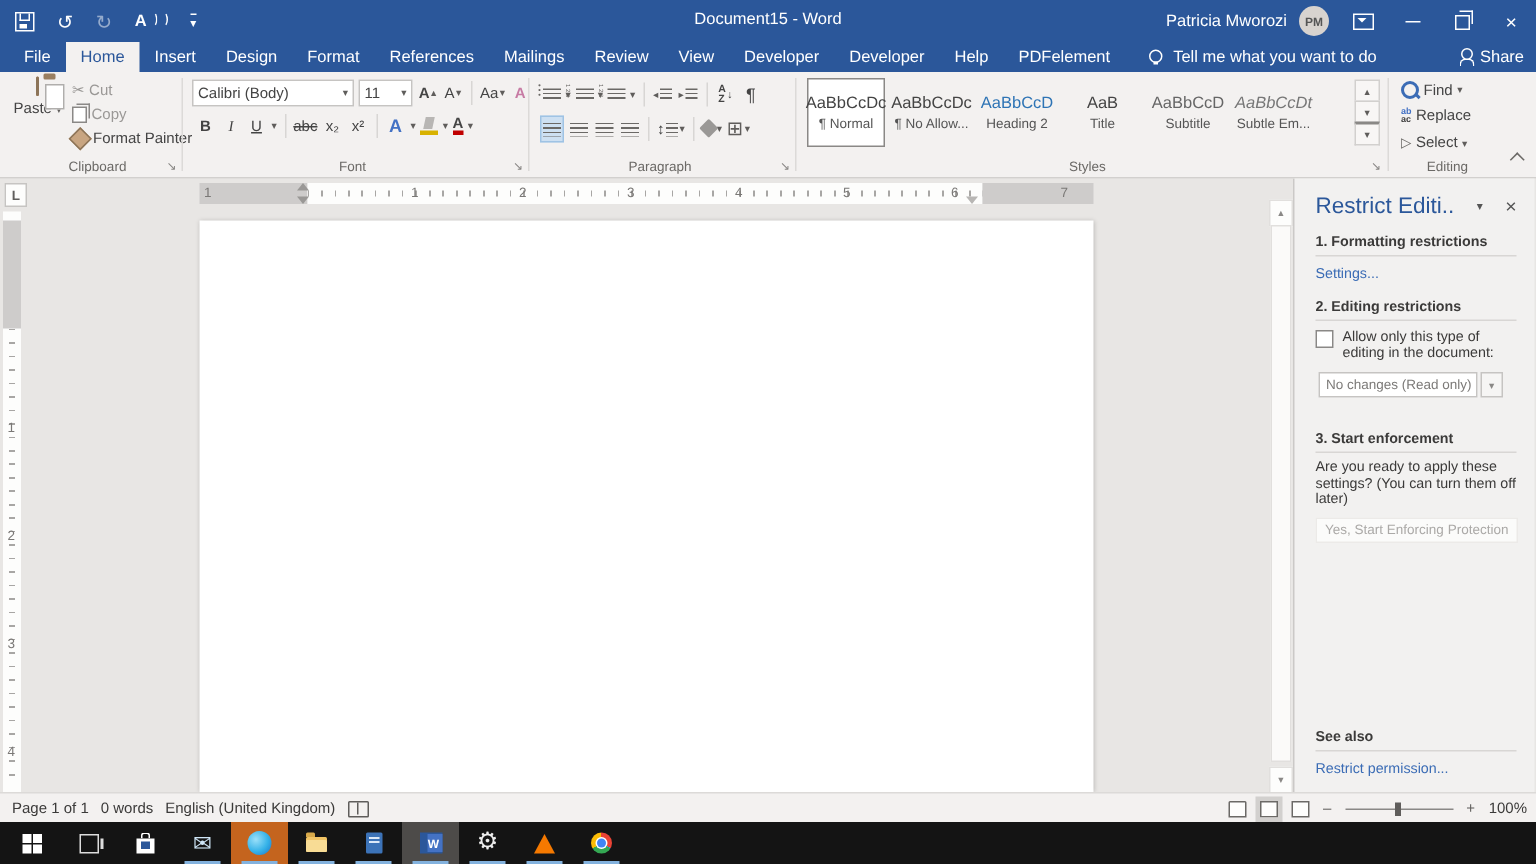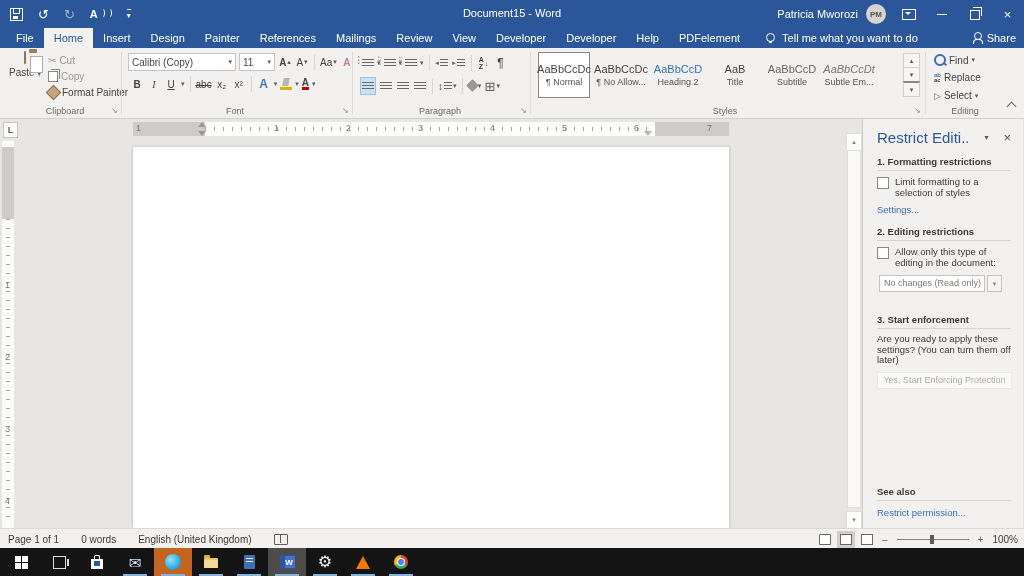--- a/index.html
+++ b/index.html
@@ -95,21 +95,21 @@
   .cb{width:10px;height:10px;border:1px solid #8a8886;background:#fff;flex:none;margin-top:1px}
   .plink{color:#3b6cb5;font-size:9.5px}
   .ddrow{display:flex;gap:2px;margin-top:7px;margin-left:2px}
   .ddfield{width:100px;height:15px;background:#fff;border:1px solid #c6c4c2;font-size:9px;color:#7c7a78;line-height:15px;padding-left:4px;white-space:nowrap;overflow:hidden}
   .ddbtn{width:15px;height:17px;background:#f6f5f4;border:1px solid #c6c4c2;box-sizing:border-box;display:flex;align-items:center;justify-content:center;font-size:7px;color:#8a8886}
   .ptext{font-size:9.5px;line-height:10.5px;margin-top:5px}
   .pbtn{margin-top:6px;width:133px;height:15px;background:#fbfbfa;border:1px solid #eceae8;color:#aba9a7;font-size:9px;text-align:center;line-height:15px;white-space:nowrap}
   .seealso{position:absolute;left:14px;right:12px;top:367px}
   
   .status{position:absolute;left:0;right:0;top:528px;height:20px;background:#f3f1f0;border-top:1px solid #dcdad8;font-size:10px;color:#3b3a39}
-  .st-l{position:absolute;left:8px;top:0;height:20px;display:flex;align-items:center;gap:22px}
+  .st-l{position:absolute;left:8px;top:0;height:20px;display:flex;align-items:center;gap:8px}
   .st-r{position:absolute;right:6px;top:0;height:20px;display:flex;align-items:center;gap:9px}
   .book{width:12px;height:9px;border:1px solid #5f5d5b;border-radius:1px;position:relative}
   .book::before{content:"";position:absolute;left:5px;top:0;width:1px;height:8px;background:#5f5d5b}
   .vic{width:10px;height:9px;border:1px solid #6b6966;background:#fdfdfc}
   .vic.read{border-radius:1px 1px 0 0}
   .vic.on{outline:3px solid #d2d0ce}
   .ztrack{width:72px;height:1px;background:#8a8886;position:relative}
   .zthumb{position:absolute;left:33px;top:-4px;width:4px;height:9px;background:#5f5d5b}
   
   .task{position:absolute;left:0;right:0;top:548px;height:28px;background:#141414}
@@ -182,21 +182,21 @@
         </span>
       <span class="winbtn">×</span>
     </div>
   </div>
 
   <div class="tabrow">
     <span class="tab">File</span>
     <span class="tab active">Home</span>
     <span class="tab">Insert</span>
     <span class="tab">Design</span>
-    <span class="tab">Painter</span>
+    <span class="tab">Format</span>
     <span class="tab">References</span>
     <span class="tab">Mailings</span>
     <span class="tab">Review</span>
     <span class="tab">View</span>
     <span class="tab">Developer</span>
     <span class="tab">Developer</span>
     <span class="tab">Help</span>
     <span class="tab">PDFelement</span>
     <span class="tellme">
       <span class="bulb"></span>
@@ -225,21 +225,21 @@
     <div class="btnrow" style="left:48px;top:39px">
       <span class="fp-ic"></span>
       <span>Format Painter</span>
     </div>
     <div class="glabel" style="left:20px;width:90px">Clipboard</div>
     <span class="launcher" style="left:111px">↘</span>
     <div class="gsep" style="left:121px"></div>
 
     <div class="btnrow" style="left:128px;top:5px">
       <span class="combo" style="width:100px">
-          <span style="flex:1">Calibri (Copy)</span>
+          <span style="flex:1">Calibri (Body)</span>
           <i class="dd">▾</i>
         </span>
       <span class="combo" style="width:28px">
           <span style="flex:1">11</span>
           <i class="dd">▾</i>
         </span>
       <span class="fbtn">
           <b>A</b>
           <i class="dd" style="vertical-align:top">▴</i>
         </span>
@@ -428,24 +428,20 @@
 
   <aside class="panel">
     <div class="ptitle">
       <span>Restrict Editi..</span>
       <span class="sp"></span>
       <i class="dd" style="font-size:8px;color:#555">▾</i>
       <span class="sp" style="max-width:18px"></span>
       <span class="pclose">×</span>
     </div>
     <div class="phead" style="margin-top:9px">1. Formatting restrictions</div>
-    <label class="cbrow">
-      <span class="cb"></span>
-      <span>Limit formatting to a selection of styles</span>
-    </label>
     <div class="plink" style="margin-top:6px">Settings...</div>
     <div class="phead" style="margin-top:11px">2. Editing restrictions</div>
     <label class="cbrow">
       <span class="cb"></span>
       <span>Allow only this type of editing in the document:</span>
     </label>
     <div class="ddrow">
       <span class="ddfield">No changes (Read only)</span>
       <span class="ddbtn">▾</span>
     </div>

